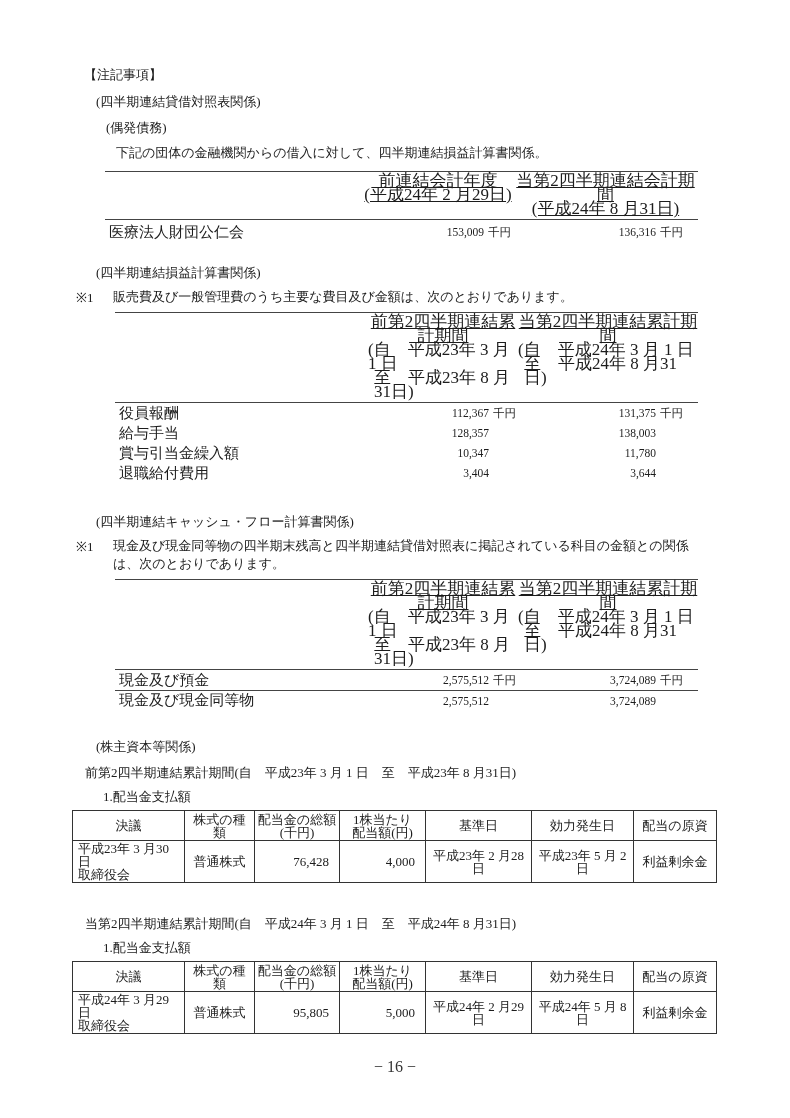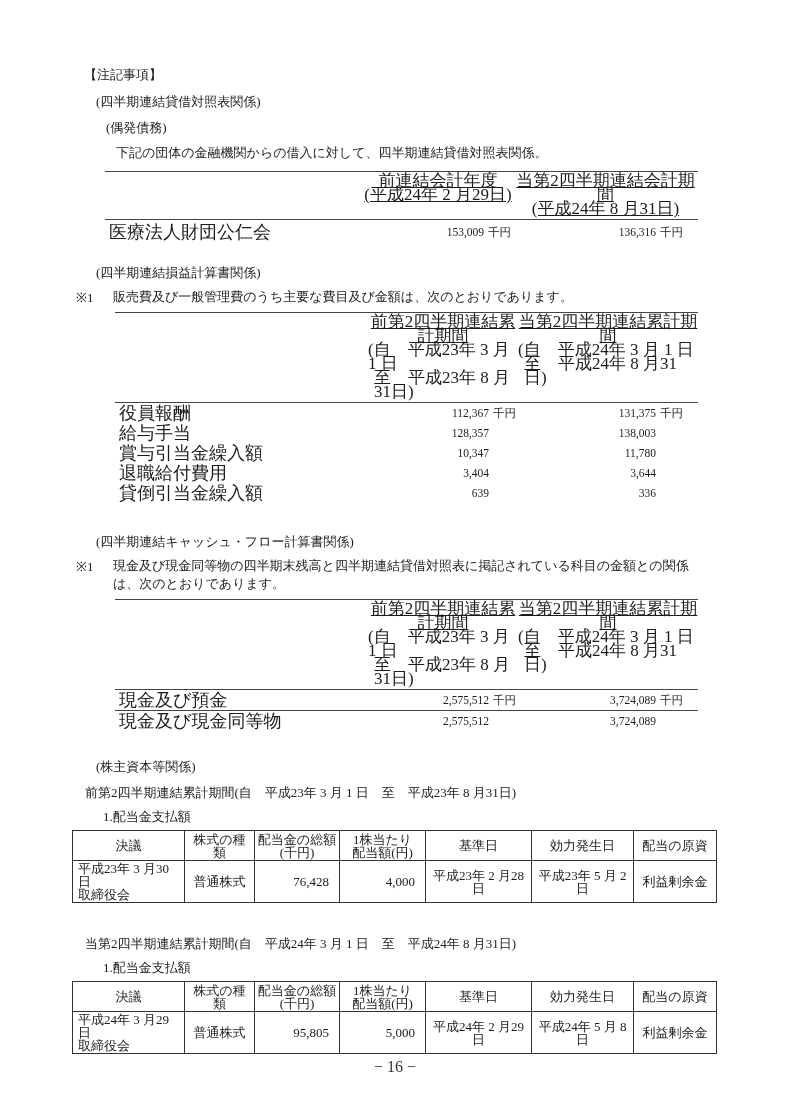--- a/index.html
+++ b/index.html
@@ -35,21 +35,21 @@
   .st-spacer       { flex:1; }
   .st-col          { text-align:center; font-size:17px; line-height:14px;text-decoration:underline; }
   .st1 .c1         { width:150px; }
   .st1 .c2         { width:185px; }
   .st2 .c1, .st3 .c1 { width:150px; }
   .st2 .c2, .st3 .c2 { width:180px; }
   .st-dates        { display:inline-block; text-align:left; }
   .st-dates .d2    { padding-left:6px; }
   .st-row          { display:flex; align-items:center; height:24px; font-size:11.5px; }
   .st2 .st-row, .st3 .st-row { height:20px; }
-  .st-label        { flex:1; padding-left:4px; font-size:18px; }
+  .st-label        { flex:1; padding-left:4px; font-size:15px; }
   .st-val          { display:flex; justify-content:flex-end; align-items:baseline; padding-right:2px; }
   .st-val .unit    { padding-left:4px; }
   .st .c1 .unit    { width:27px; flex:none; }
   .st .c2 .unit    { width:40px; flex:none; }
   .rule-above      { border-top:1.5px solid #444; }
 
   
   .period-heading  { margin:8px 0 0 85px; }
   .list-label      { margin:6px 0 0 103px; }
 
@@ -69,21 +69,21 @@
 </style>
 </head>
 <body>
 
 <div class="page">
 
   <div class="doc-title">【注記事項】</div>
 
   <div class="sec-heading h-bs">(四半期連結貸借対照表関係)</div>
   <div class="sub-heading">(偶発債務)</div>
-  <div class="desc">下記の団体の金融機関からの借入に対して、四半期連結貸借対照表関係。</div>
+  <div class="desc">下記の団体の金融機関からの借入に対して、四半期連結損益計算書関係。</div>
 
   <div class="st st1">
     <div class="st-head">
       <div class="st-spacer"></div>
       <div class="st-col c1">
         <div>前連結会計年度</div>
         <div>(平成24年 2 月29日)</div>
       </div>
       <div class="st-col c2">
         <div>当第2四半期連結会計期間</div>
@@ -161,31 +161,20 @@
         </div>
     </div>
     <div class="st-row">
       <div class="st-label">退職給付費用</div>
       <div class="st-val c1">
           <span class="num">3,404</span>
           <span class="unit"></span>
         </div>
       <div class="st-val c2">
           <span class="num">3,644</span>
-          <span class="unit"></span>
-        </div>
-    </div>
-    <div class="st-row">
-      <div class="st-label">貸倒引当金繰入額</div>
-      <div class="st-val c1">
-          <span class="num">639</span>
-          <span class="unit"></span>
-        </div>
-      <div class="st-val c2">
-          <span class="num">336</span>
           <span class="unit"></span>
         </div>
     </div>
   </div>
 
   <div class="sec-heading h-cf">(四半期連結キャッシュ・フロー計算書関係)</div>
   <div class="note">
     <span class="note-marker">※1</span>
     <span class="note-body">
       <span>現金及び現金同等物の四半期末残高と四半期連結貸借対照表に掲記されている科目の金額との関係</span><br>

